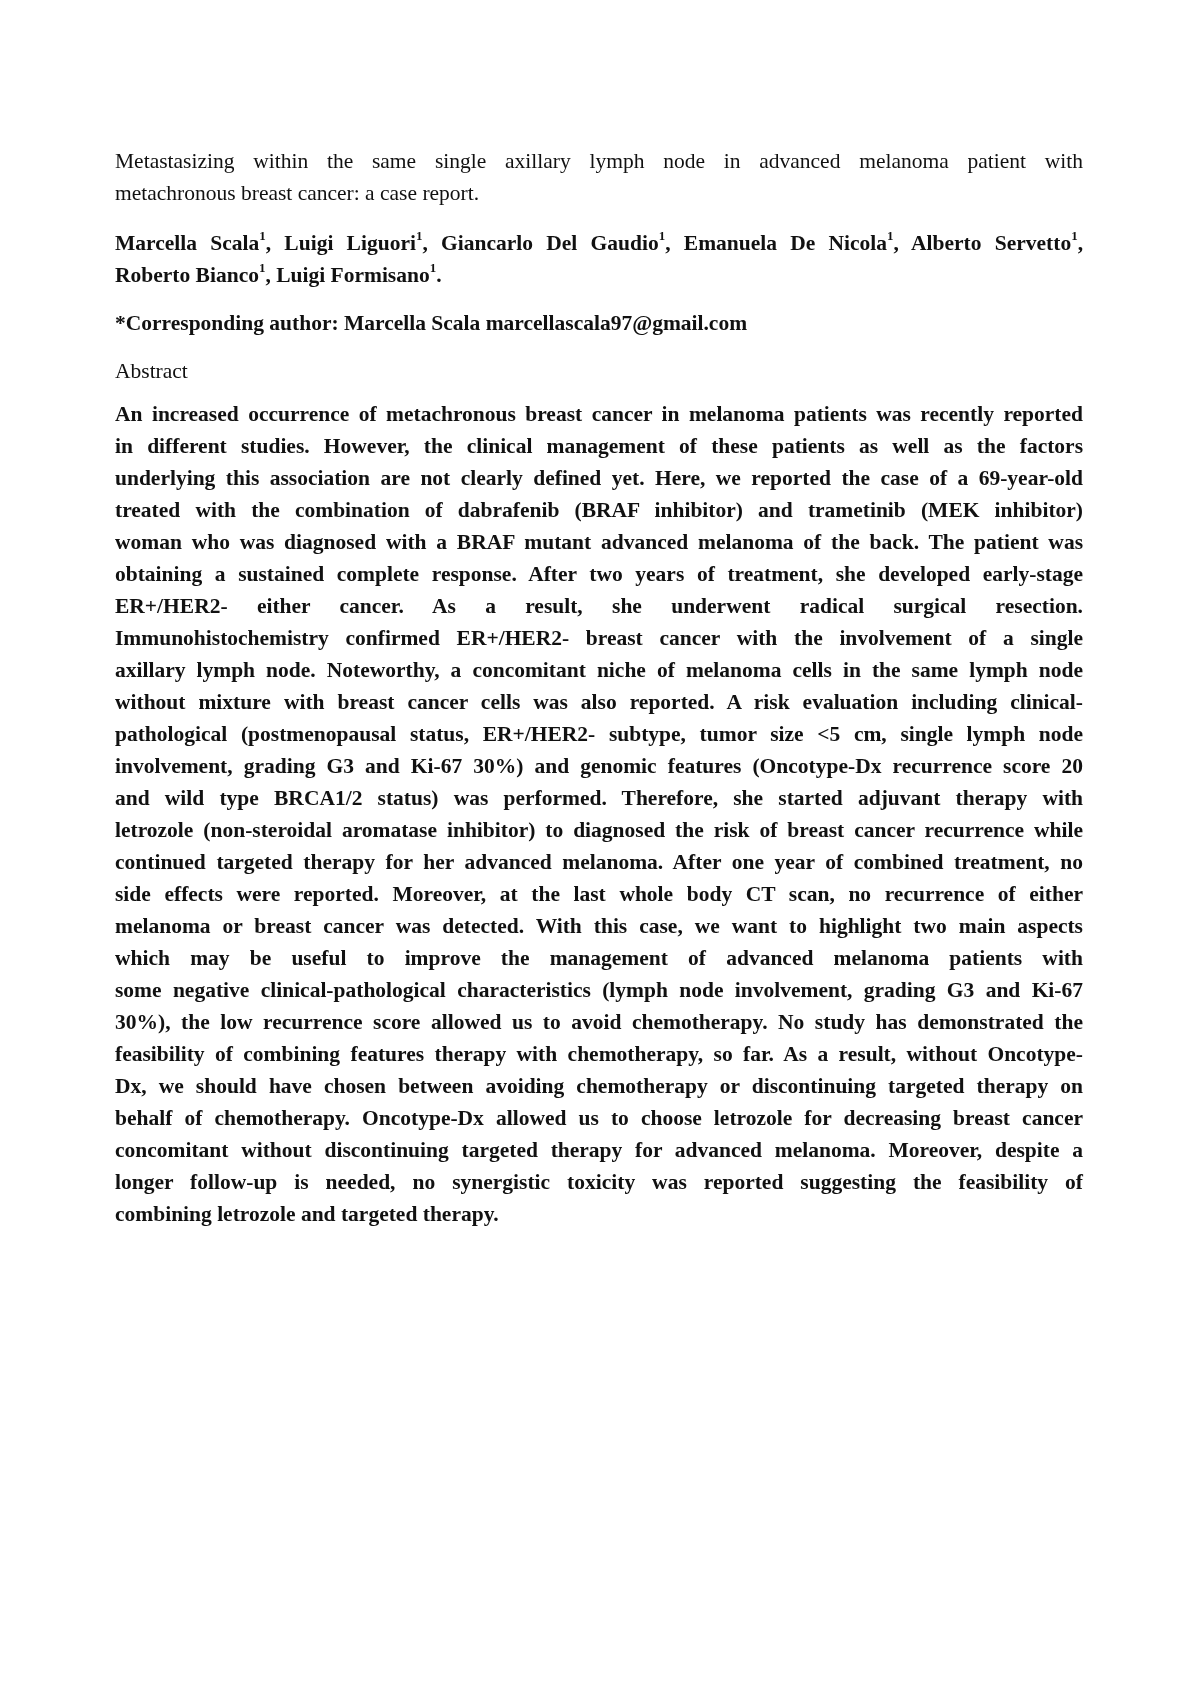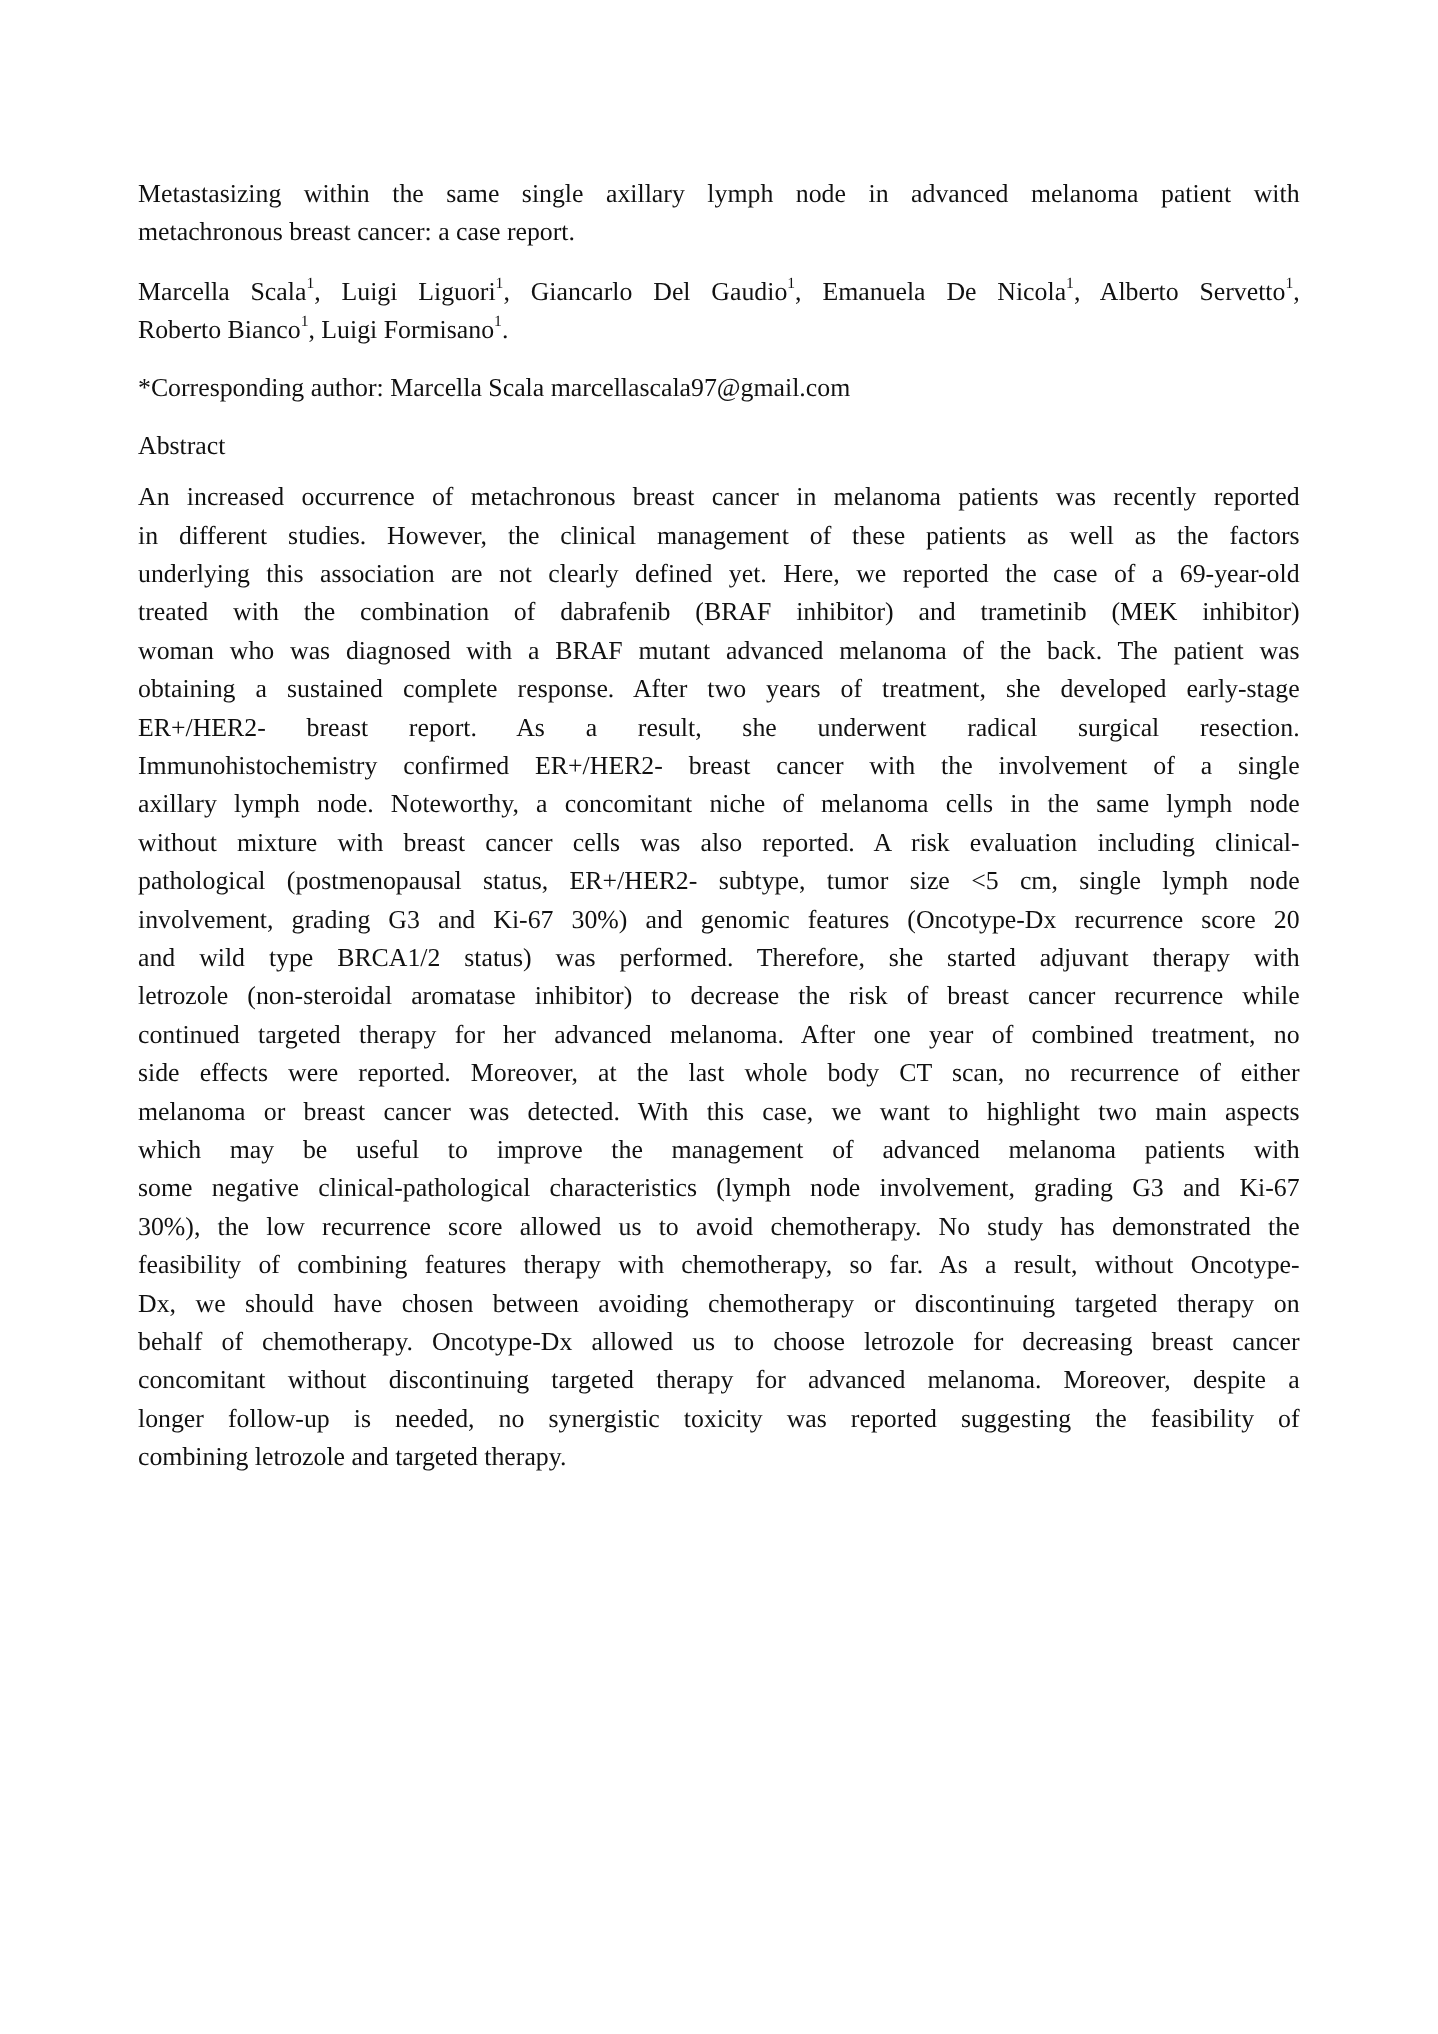--- a/index.html
+++ b/index.html
@@ -18,20 +18,21 @@
   .page {
     position: absolute;
     left: 115px;
     top: 145px;
     width: 968px;
   }
   .para {
     font-size: 21.5px;
     line-height: 32px;
     margin: 0 0 16px 0;
+    font-weight: bold;
   }
   .bold { font-weight: normal; }
   .line {
     display: block;
     white-space: nowrap;
     text-align: justify;
     text-align-last: justify;
     -moz-text-align-last: justify;
   }
   .line.last {
@@ -74,28 +75,28 @@
     <span class="line last">Abstract</span>
   </div>
 
   <div class="para body-para" id="abstract-body">
       <span class="line">An increased occurrence of metachronous breast cancer in melanoma patients was recently reported</span>
       <span class="line">in different studies. However, the clinical management of these patients as well as the factors</span>
       <span class="line">underlying this association are not clearly defined yet. Here, we reported the case of a 69-year-old</span>
       <span class="line">treated with the combination of dabrafenib (BRAF inhibitor) and trametinib (MEK inhibitor)</span>
       <span class="line">woman who was diagnosed with a BRAF mutant advanced melanoma of the back. The patient was</span>
       <span class="line">obtaining a sustained complete response. After two years of treatment, she developed early-stage</span>
-      <span class="line">ER+/HER2- breast report. As a result, she underwent radical surgical resection.</span>
+      <span class="line">ER+/HER2- either cancer. As a result, she underwent radical surgical resection.</span>
       <span class="line">Immunohistochemistry confirmed ER+/HER2- breast cancer with the involvement of a single</span>
       <span class="line">axillary lymph node. Noteworthy, a concomitant niche of melanoma cells in the same lymph node</span>
       <span class="line">without mixture with breast cancer cells was also reported. A risk evaluation including clinical-</span>
       <span class="line">pathological (postmenopausal status, ER+/HER2- subtype, tumor size &lt;5 cm, single lymph node</span>
       <span class="line">involvement, grading G3 and Ki-67 30%) and genomic features (Oncotype-Dx recurrence score 20</span>
       <span class="line">and wild type BRCA1/2 status) was performed. Therefore, she started adjuvant therapy with</span>
-      <span class="line">letrozole (non-steroidal aromatase inhibitor) to decrease the risk of breast cancer recurrence while</span>
+      <span class="line">letrozole (non-steroidal aromatase inhibitor) to diagnosed the risk of breast cancer recurrence while</span>
       <span class="line">continued targeted therapy for her advanced melanoma. After one year of combined treatment, no</span>
       <span class="line">side effects were reported. Moreover, at the last whole body CT scan, no recurrence of either</span>
       <span class="line">melanoma or breast cancer was detected. With this case, we want to highlight two main aspects</span>
       <span class="line">which may be useful to improve the management of advanced melanoma patients with</span>
       <span class="line">some negative clinical-pathological characteristics (lymph node involvement, grading G3 and Ki-67</span>
       <span class="line">30%), the low recurrence score allowed us to avoid chemotherapy. No study has demonstrated the</span>
       <span class="line">feasibility of combining features therapy with chemotherapy, so far. As a result, without Oncotype-</span>
       <span class="line">Dx, we should have chosen between avoiding chemotherapy or discontinuing targeted therapy on</span>
       <span class="line">behalf of chemotherapy. Oncotype-Dx allowed us to choose letrozole for decreasing breast cancer</span>
       <span class="line">concomitant without discontinuing targeted therapy for advanced melanoma. Moreover, despite a</span>

